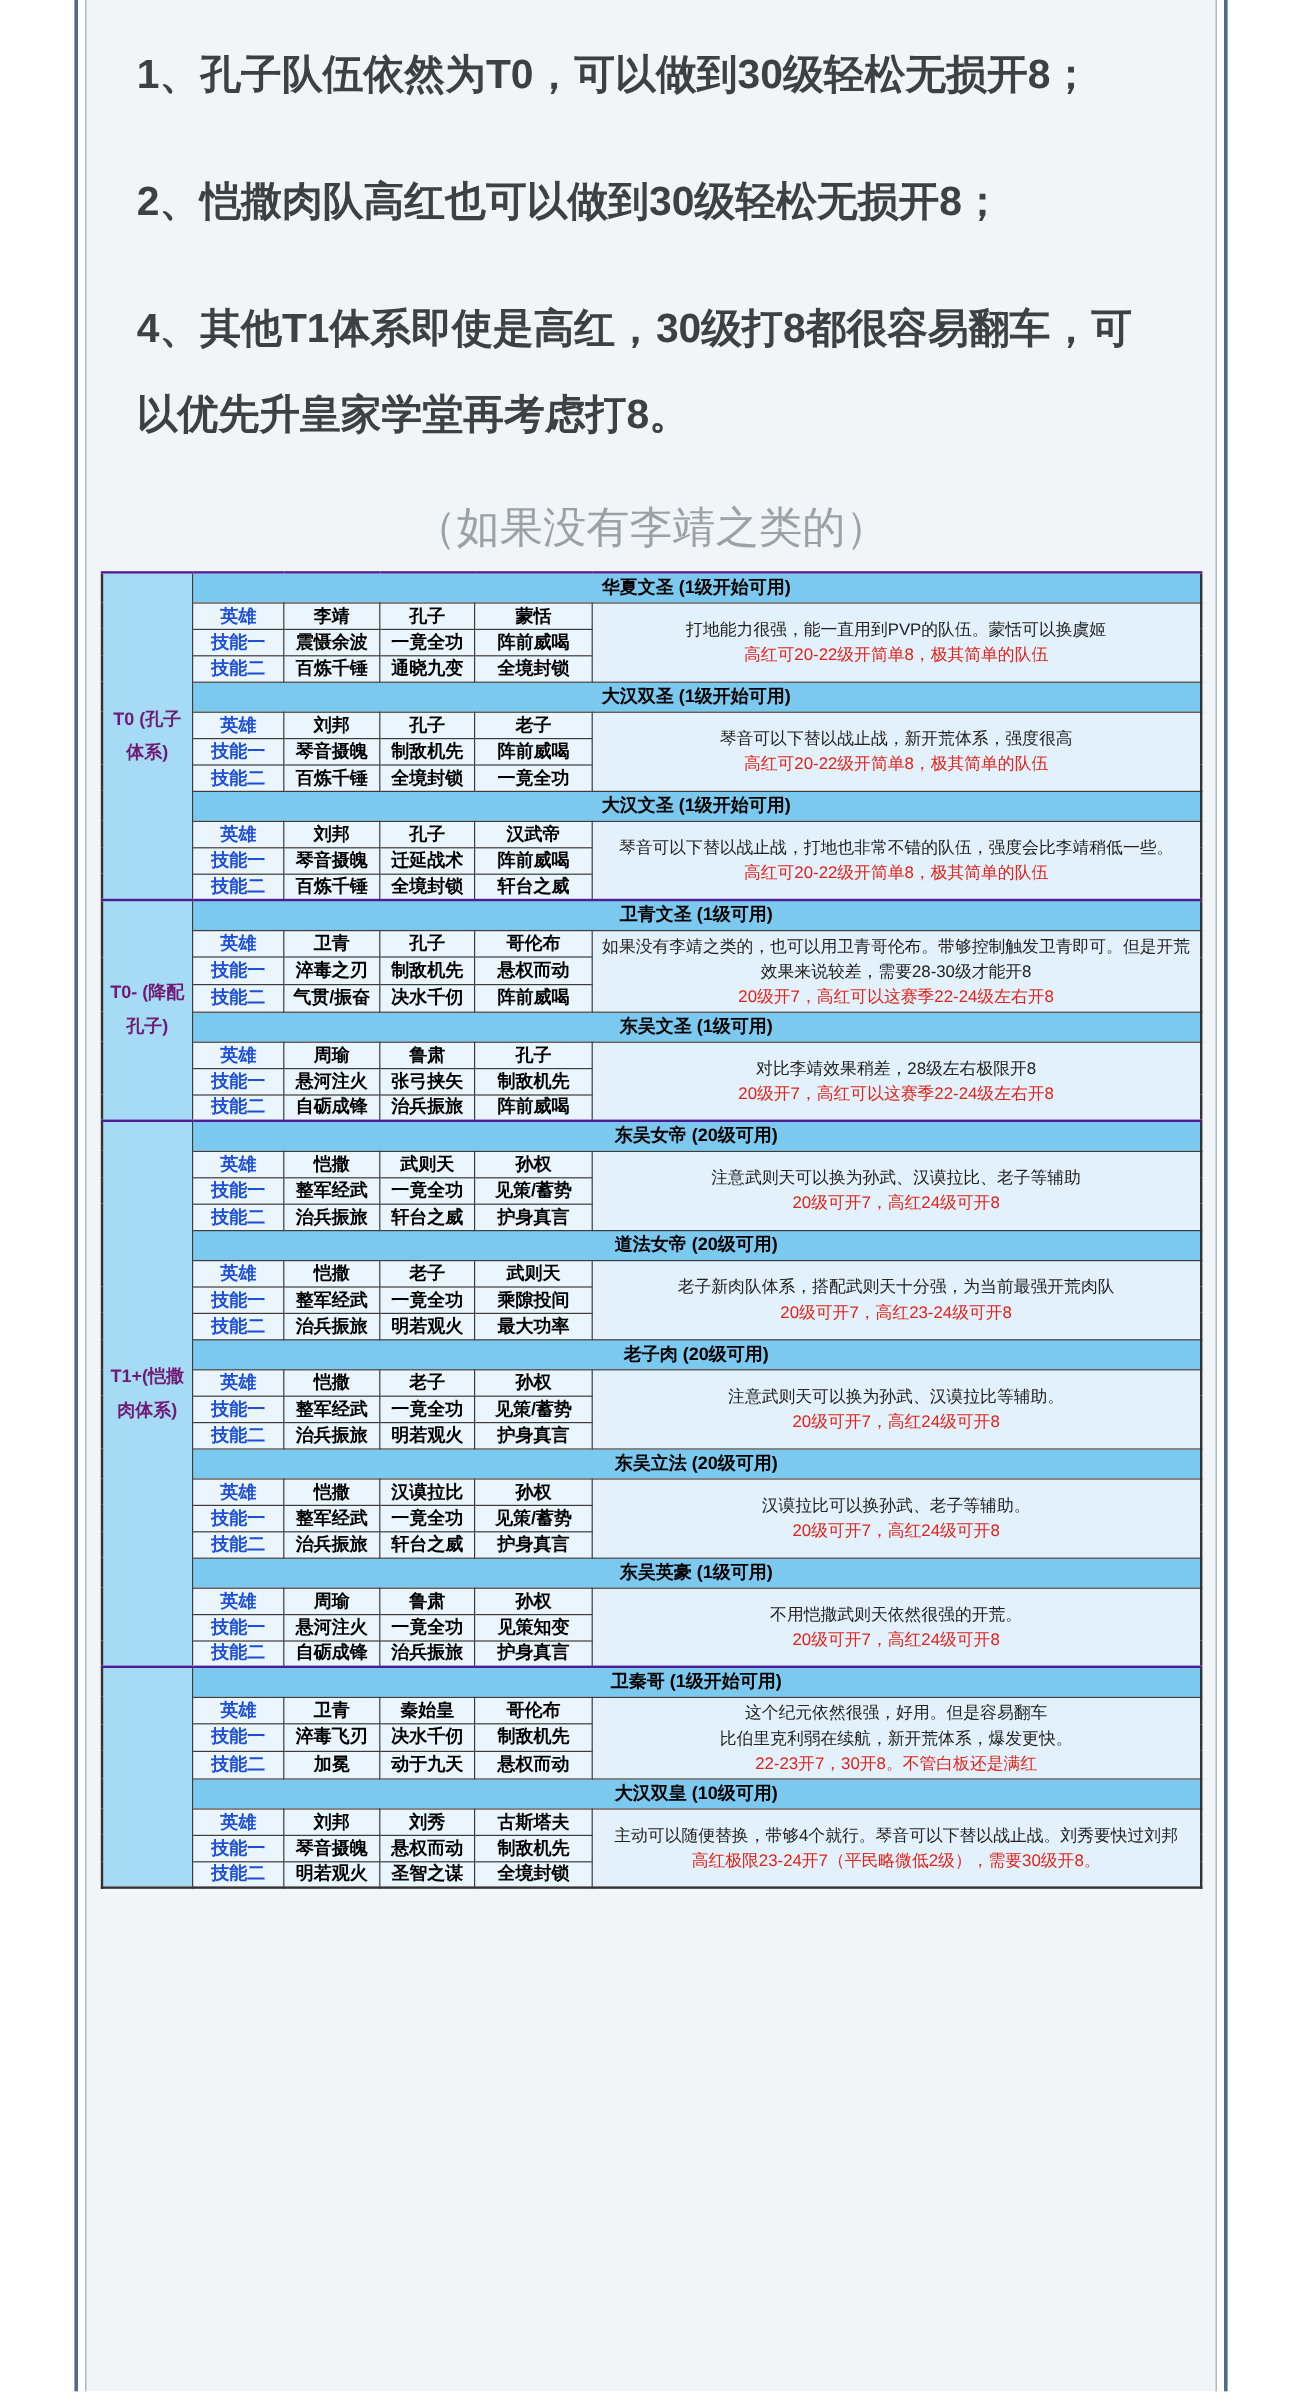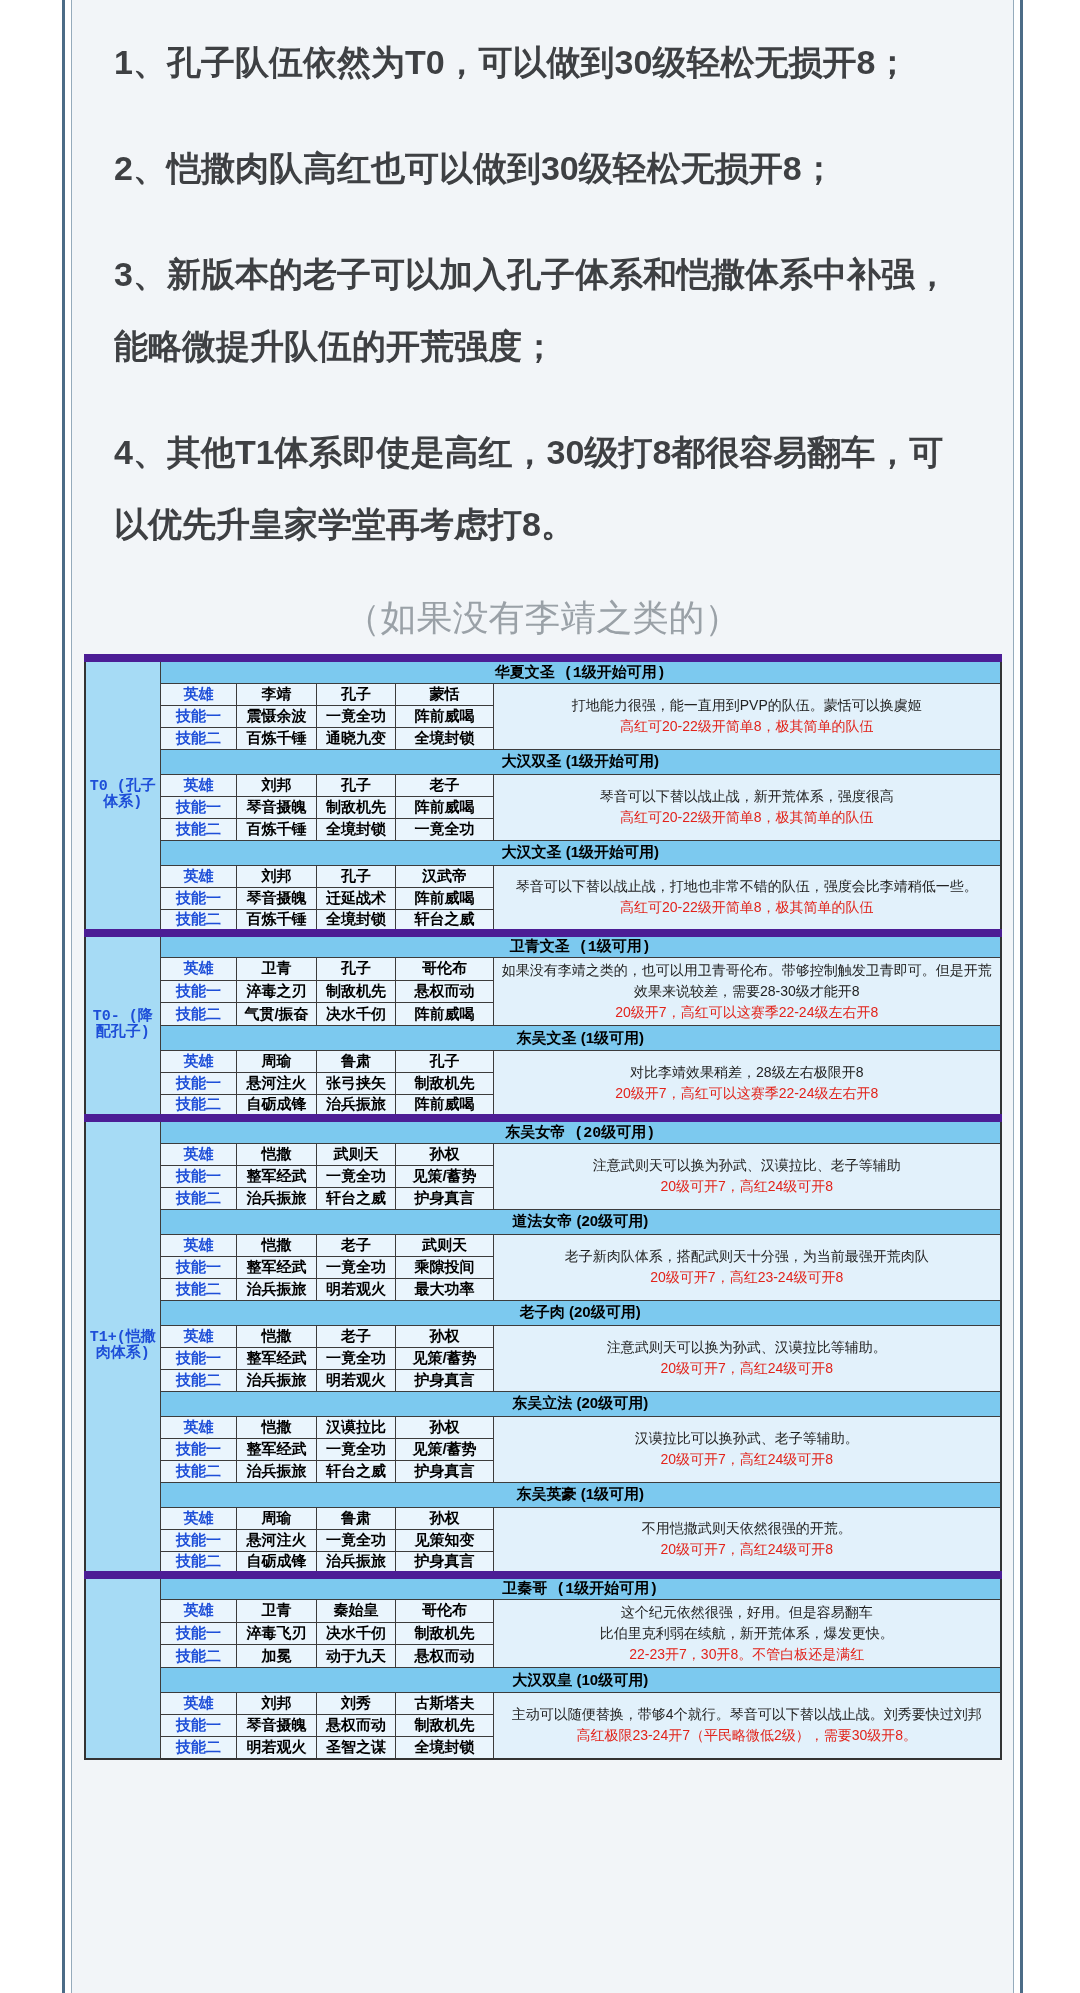--- a/index.html
+++ b/index.html
@@ -20,38 +20,37 @@
   .frame{position:absolute;top:0;bottom:0;left:62px;right:57px;
          border-left:3px solid var(--frame-thick);border-right:3px solid var(--frame-thick);}
   .inner{position:absolute;top:0;bottom:0;left:6px;right:6px;
          border-left:1px solid var(--frame-thin);border-right:1px solid var(--frame-thin);
          background:var(--page-bg);padding-top:26px;}
   .para{margin:0 42px 34px 42px;font-size:34px;line-height:72px;font-weight:700;color:var(--ink);}
   .caption{text-align:center;font-size:36px;line-height:48px;color:#9aa1a7;font-weight:400;margin:0 0 12px 0;}
   .table-wrap{width:918px;margin:0 auto;}
   table{border-collapse:collapse;width:916px;table-layout:fixed;border:2px solid #333;}
   td{border:1px solid var(--cell-border);padding:0;text-align:center;vertical-align:middle;overflow:hidden;}
-  tr.group-start td{border-top:8px solid #4c1d95;font-family:Liberation Mono, monospace;}
-  .group-cell{background:var(--group-blue);font-size:15px;font-weight:700;color:#1d4ed8;line-height:16px;padding:15px 2px;}
+  tr.group-start td{border-top:2px solid #4c1d95;}
+  .group-cell{background:var(--group-blue);font-size:15px;font-weight:700;color:#701a75;line-height:28px;padding:15px 2px;}
   .title-cell{background:var(--header-blue);height:25px;font-size:15px;font-weight:700;color:#000;}
   .label-cell{background:var(--cell-blue);height:22px;font-size:15px;font-weight:700;color:#1d4ed8;text-align:center;}
   .name-cell{background:var(--cell-blue);height:22px;font-size:15px;font-weight:700;color:#000;}
   .desc-cell{background:var(--desc-blue);padding:2px 4px;}
   .desc-line{font-size:14px;line-height:21px;color:#222;font-weight:400;}
   .desc-line.red{color:var(--red);font-weight:400;}
 </style>
 </head>
 <body>
 
 <div class="page">
   <div class="frame">
     <div class="inner">
       <p class="para">1、孔子队伍依然为T0，可以做到30级轻松无损开8；</p>
       <p class="para">2、恺撒肉队高红也可以做到30级轻松无损开8；</p>
-      <p class="para">3、新版本的老子可以加入孔子体系和恺撒体系中补强，能略微提升队伍的开荒强度；</p>
       <p class="para">4、其他T1体系即使是高红，30级打8都很容易翻车，可以优先升皇家学堂再考虑打8。</p>
       <div class="caption">（如果没有李靖之类的）</div>
       <div class="table-wrap">
         <table>
           <colgroup>
             <col style="width:76px">
               <col style="width:76px">
               <col style="width:80px">
             <col style="width:79px">
               <col style="width:98px">

